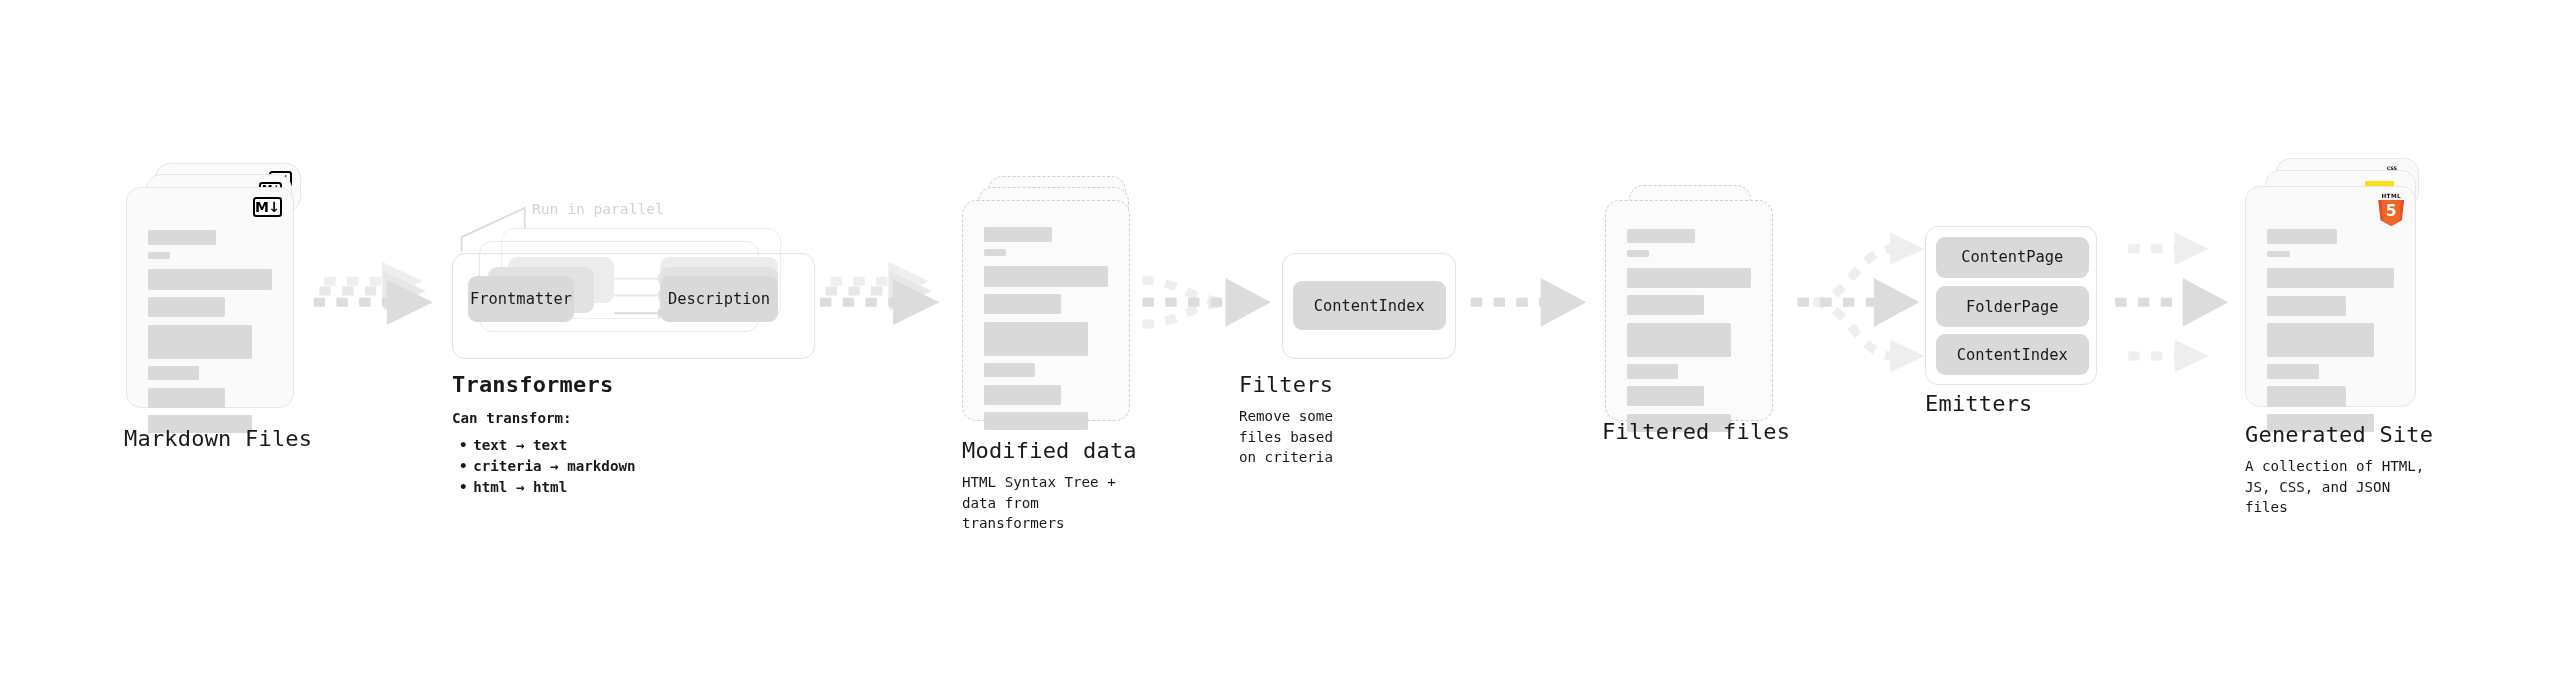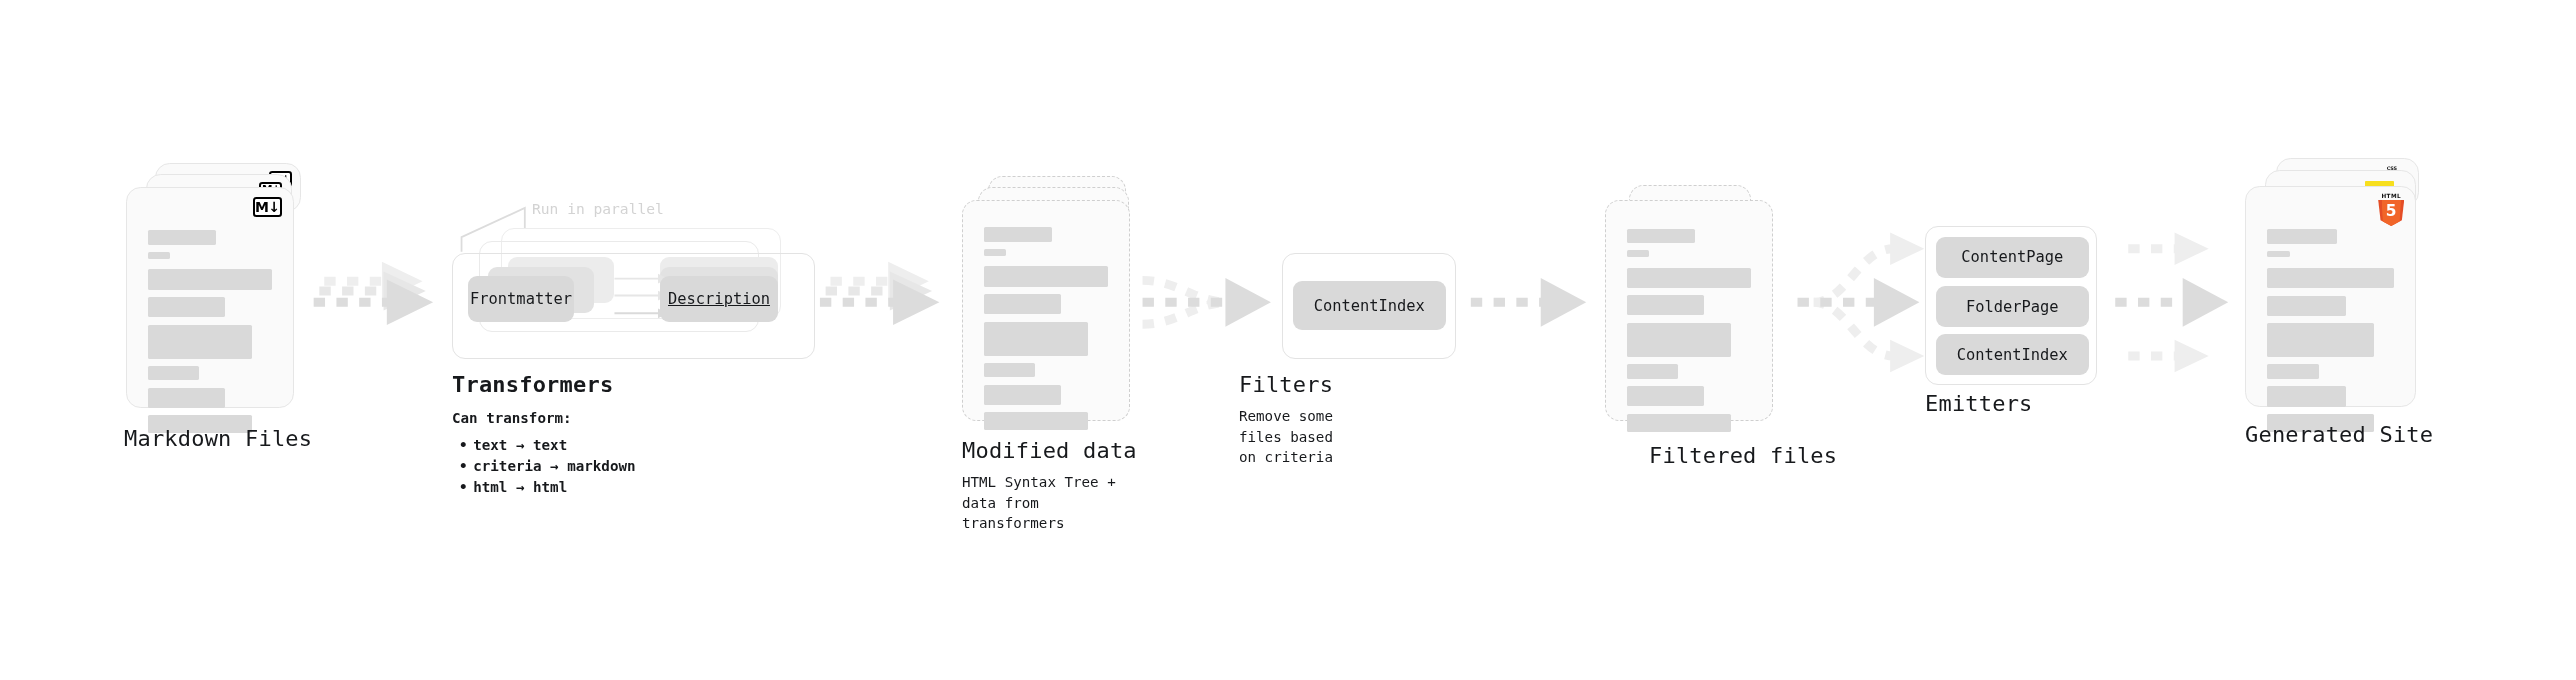--- a/index.html
+++ b/index.html
@@ -200,21 +200,21 @@
       </g>
       <polygon points="54,1 66,7 54,13" fill="#e6e6e6"></polygon>
       <polygon points="54,22 66,28 54,34" fill="#e6e6e6"></polygon>
       <line x1="0" y1="50" x2="54" y2="50" stroke="#dadada" stroke-width="2.4"></line>
       <polygon points="54,44 66,50 54,56" fill="#dadada"></polygon>
     </svg>
 
     <div class="chip" style="left:468px; top:276px; width:106px; height:46px;">
       <span>Frontmatter</span>
     </div>
-    <div class="chip" style="left:660px; top:276px; width:118px; height:46px;text-decoration:underline;">
+    <div class="chip" style="left:660px; top:276px; width:118px; height:46px;">
       <span>Description</span>
     </div>
 
     <div class="caption" style="left:452px; top:373px;font-weight:bold;">
       <div class="caption-title">Transformers</div>
       <div class="caption-sub">Can transform:</div>
       <ul class="sub-list">
         <li>text → text</li>
         <li>criteria → markdown</li>
         <li>html → html</li>
@@ -268,21 +268,21 @@
           <div class="bar" style="width:18%; height:6.5px;"></div>
           <div class="bar" style="width:100%; height:20.3px; margin-top:3.3px;"></div>
           <div class="bar" style="width:62%; height:20.3px;"></div>
           <div class="bar" style="width:84%; height:34px;"></div>
           <div class="bar" style="width:41%; height:14.6px;"></div>
           <div class="bar" style="width:62%; height:20.3px;"></div>
           <div class="bar" style="width:84%; height:18px;"></div>
         </div>
       </div>
     </div>
-    <div class="caption" style="left:1602px; top:444px;margin-left:47px;">
+    <div class="caption" style="left:1602px; top:420px;">
       <div class="caption-title">Filtered files</div>
     </div>
   </div>
 
   <div class="node">
     <div class="groupbox" style="left:1925px; top:226px; width:172px; height:159px;">
       <div class="chip" style="left:9.8px; top:9.8px; width:153px; height:41px;">
         <span>ContentPage</span>
       </div>
       <div class="chip" style="left:9.8px; top:59px; width:153px; height:41px;">
@@ -322,20 +322,22 @@
           <div class="bar" style="width:62%; height:20.3px;"></div>
           <div class="bar" style="width:84%; height:34px;"></div>
           <div class="bar" style="width:41%; height:14.6px;"></div>
           <div class="bar" style="width:62%; height:20.3px;"></div>
           <div class="bar" style="width:84%; height:18px;"></div>
         </div>
       </div>
     </div>
     <div class="caption" style="left:2245px; top:423px;">
       <div class="caption-title">Generated Site</div>
+      <div class="caption-sub tight">A collection of HTML,
+JS, CSS, and JSON files</div>
     </div>
   </div>
 
   <svg class="arrowlayer" width="2576" height="681" viewBox="0 0 3170 838">
     <defs>
       <style>
         .dl  { stroke:#dcdcdc; stroke-width:11; stroke-dasharray:14 14; stroke-linecap:butt; fill:none; }
         .dlL { stroke:#eeeeee; stroke-width:11; stroke-dasharray:14 14; stroke-linecap:butt; fill:none; }
         .dlM { stroke:#e7e7e7; stroke-width:11; stroke-dasharray:14 14; stroke-linecap:butt; fill:none; }
         .hd  { fill:#dcdcdc; }

